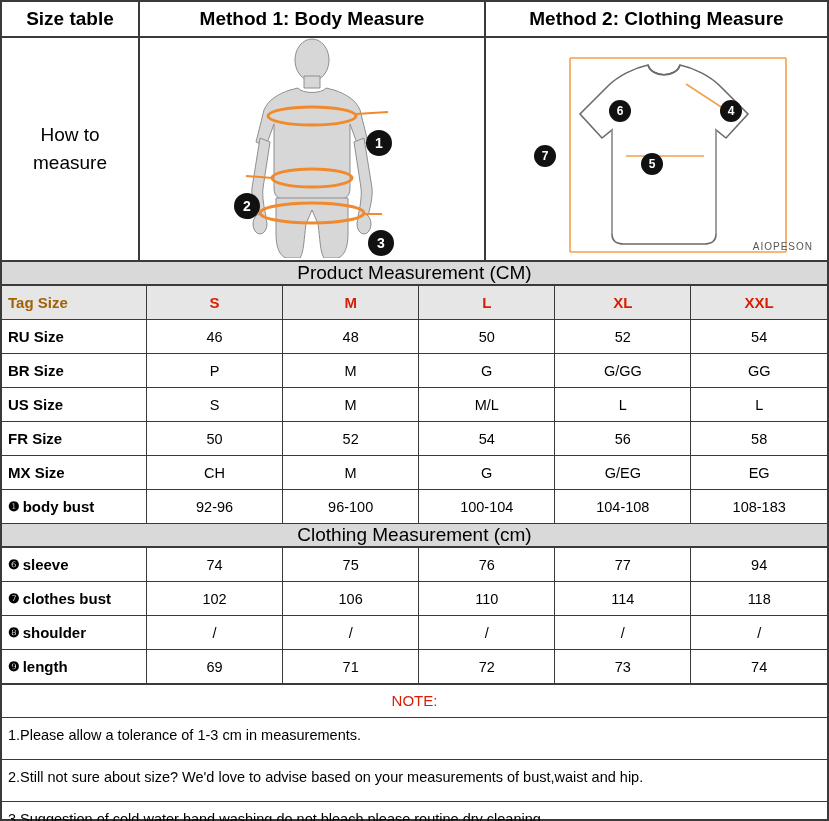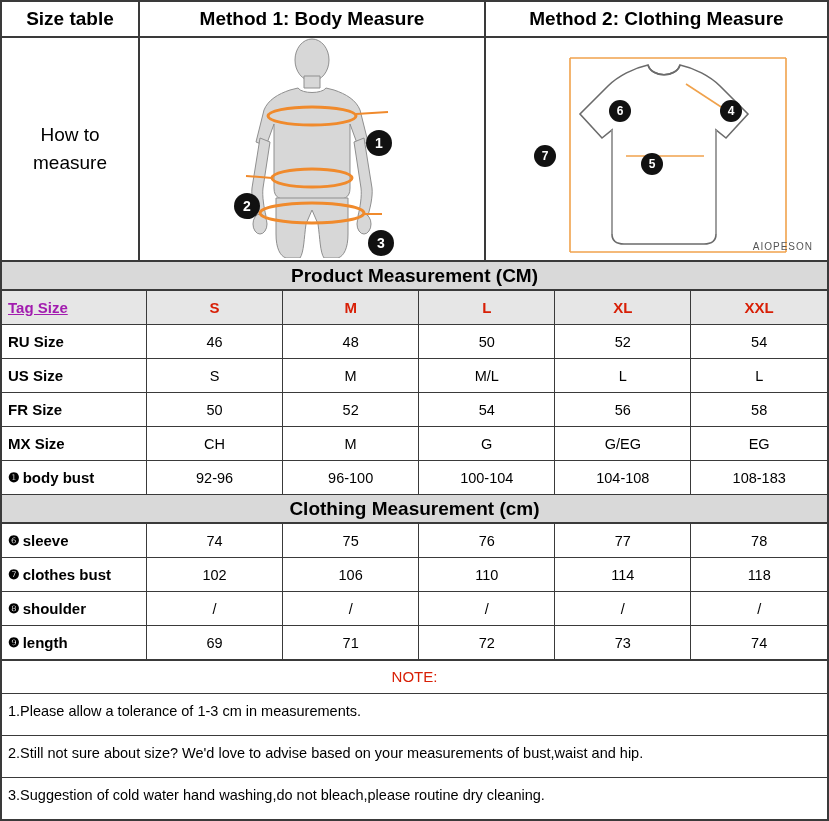--- a/index.html
+++ b/index.html
@@ -84,21 +84,21 @@
     color: #555;
     font-family: "Liberation Sans", sans-serif;
   }
   
   .section-title {
     height: 32px;
     display: flex;
     align-items: center;
     justify-content: center;
     font-size: 19px;
-    font-weight: bold;
+    font-weight: normal;
     background: #d9d9d9;
     border-bottom: 1px solid #3a3a3a;
     box-sizing: border-box;
   }
   table {
     width: 100%;
     border-collapse: collapse;
     table-layout: fixed;
   }
   td, th {
@@ -113,21 +113,21 @@
   }
   td:last-child, th:last-child { border-right: none; }
   tr td:first-child, tr th:first-child {
     text-align: left;
     padding-left: 6px;
     font-weight: bold;
     font-size: 15px;
     width: 138px;
   }
   .hdr td { color: #d81f06; font-weight: bold; font-size: 15px; }
-  .hdr td:first-child { color: #a21caf; text-decoration: underline; }
+  .hdr td:first-child { color: #a16207; }
   .row-shade td { background: #e6e6e6; }
   .marker {
     font-size: 13px;
     margin-right: 3px;
     vertical-align: 1px;
   }
   
   .note-head {
     text-align: center;
     color: #d81f06;
@@ -246,20 +246,28 @@
     </tr>
     <tr>
       <td>RU Size</td>
       <td>46</td>
       <td>48</td>
       <td>50</td>
       <td>52</td>
       <td>54</td>
     </tr>
     <tr>
+      <td>BR Size</td>
+      <td>P</td>
+      <td>M</td>
+      <td>G</td>
+      <td>G/GG</td>
+      <td>GG</td>
+    </tr>
+    <tr>
       <td>US Size</td>
       <td>S</td>
       <td>M</td>
       <td>M/L</td>
       <td>L</td>
       <td>L</td>
     </tr>
     <tr>
       <td>FR Size</td>
       <td>50</td>
@@ -289,21 +297,21 @@
 
   <div class="section-title">Clothing Measurement (cm)</div>
   <table>
     <tbody>
         <tr>
       <td><span class="marker">❻</span><span>sleeve</span></td>
       <td>74</td>
       <td>75</td>
       <td>76</td>
       <td>77</td>
-      <td>78</td>
+      <td>94</td>
     </tr>
     <tr>
       <td><span class="marker">❼</span><span>clothes bust</span></td>
       <td>102</td>
       <td>106</td>
       <td>110</td>
       <td>114</td>
       <td>118</td>
     </tr>
     <tr>

